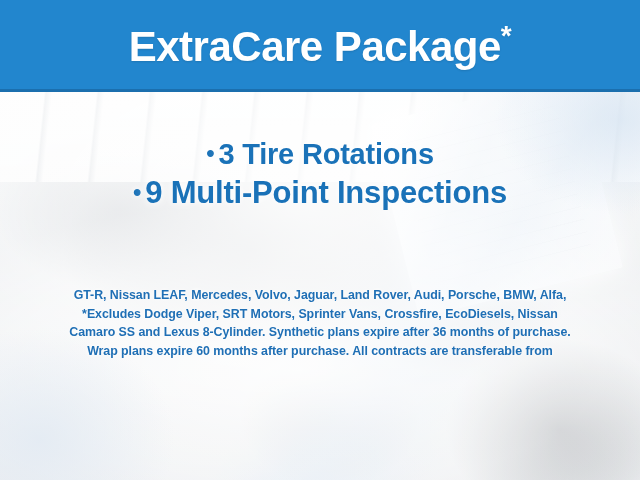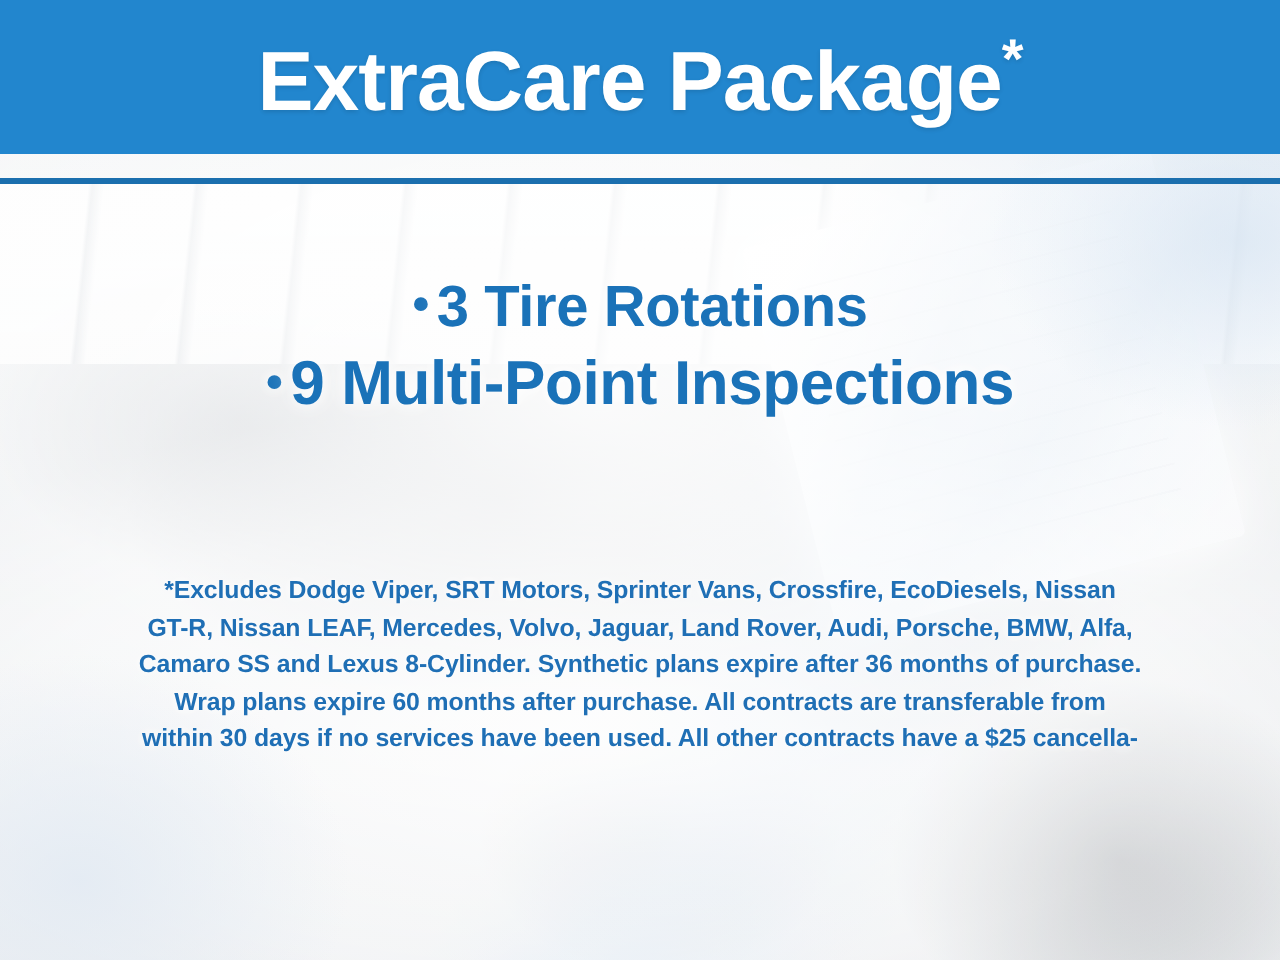--- a/index.html
+++ b/index.html
@@ -99,21 +99,21 @@
       radial-gradient(ellipse 180px 150px at 40px 440px, rgba(226,234,243,0.85) 0%, rgba(226,234,243,0) 75%),
       radial-gradient(ellipse 160px 120px at 620px 120px, rgba(214,228,242,0.70) 0%, rgba(214,228,242,0) 78%);
   }
 
   
   .header-band {
     position: absolute;
     left: 0;
     top: 0;
     width: 640px;
-    height: 77px;
+    height: 89px;
     background: #2286ce;
     display: flex;
     align-items: center;
     justify-content: center;
     z-index: 5;
   }
   .header-rule {
     position: absolute;
     left: 0;
     top: 89px;
@@ -201,20 +201,19 @@
     <h1 class="banner-title"><span>ExtraCare Package</span><span class="asterisk">*</span></h1>
   </div>
   <div class="header-rule"></div>
 
   <ul class="feature-list">
     <li class="feature-item"><span class="bullet-dot">•</span><span>3 Tire Rotations</span></li>
     <li class="feature-item wide"><span class="bullet-dot">•</span><span>9 Multi-Point Inspections</span></li>
   </ul>
 
   <p class="disclaimer">
+    <span class="d-line">GT-R, Nissan LEAF, Mercedes, Volvo, Jaguar, Land Rover, Audi, Porsche, BMW, Alfa,</span>
     <span class="d-line">*Excludes Dodge Viper, SRT Motors, Sprinter Vans, Crossfire, EcoDiesels, Nissan</span>
-    <span class="d-line">GT-R, Nissan LEAF, Mercedes, Volvo, Jaguar, Land Rover, Audi, Porsche, BMW, Alfa,</span>
     <span class="d-line">Camaro SS and Lexus 8-Cylinder. Synthetic plans expire after 36 months of purchase.</span>
     <span class="d-line">Wrap plans expire 60 months after purchase. All contracts are transferable from</span>
-    <span class="d-line">within 30 days if no services have been used. All other contracts have a $25 cancella-</span>
   </p>
 
 </div>
 
 </body></html>

